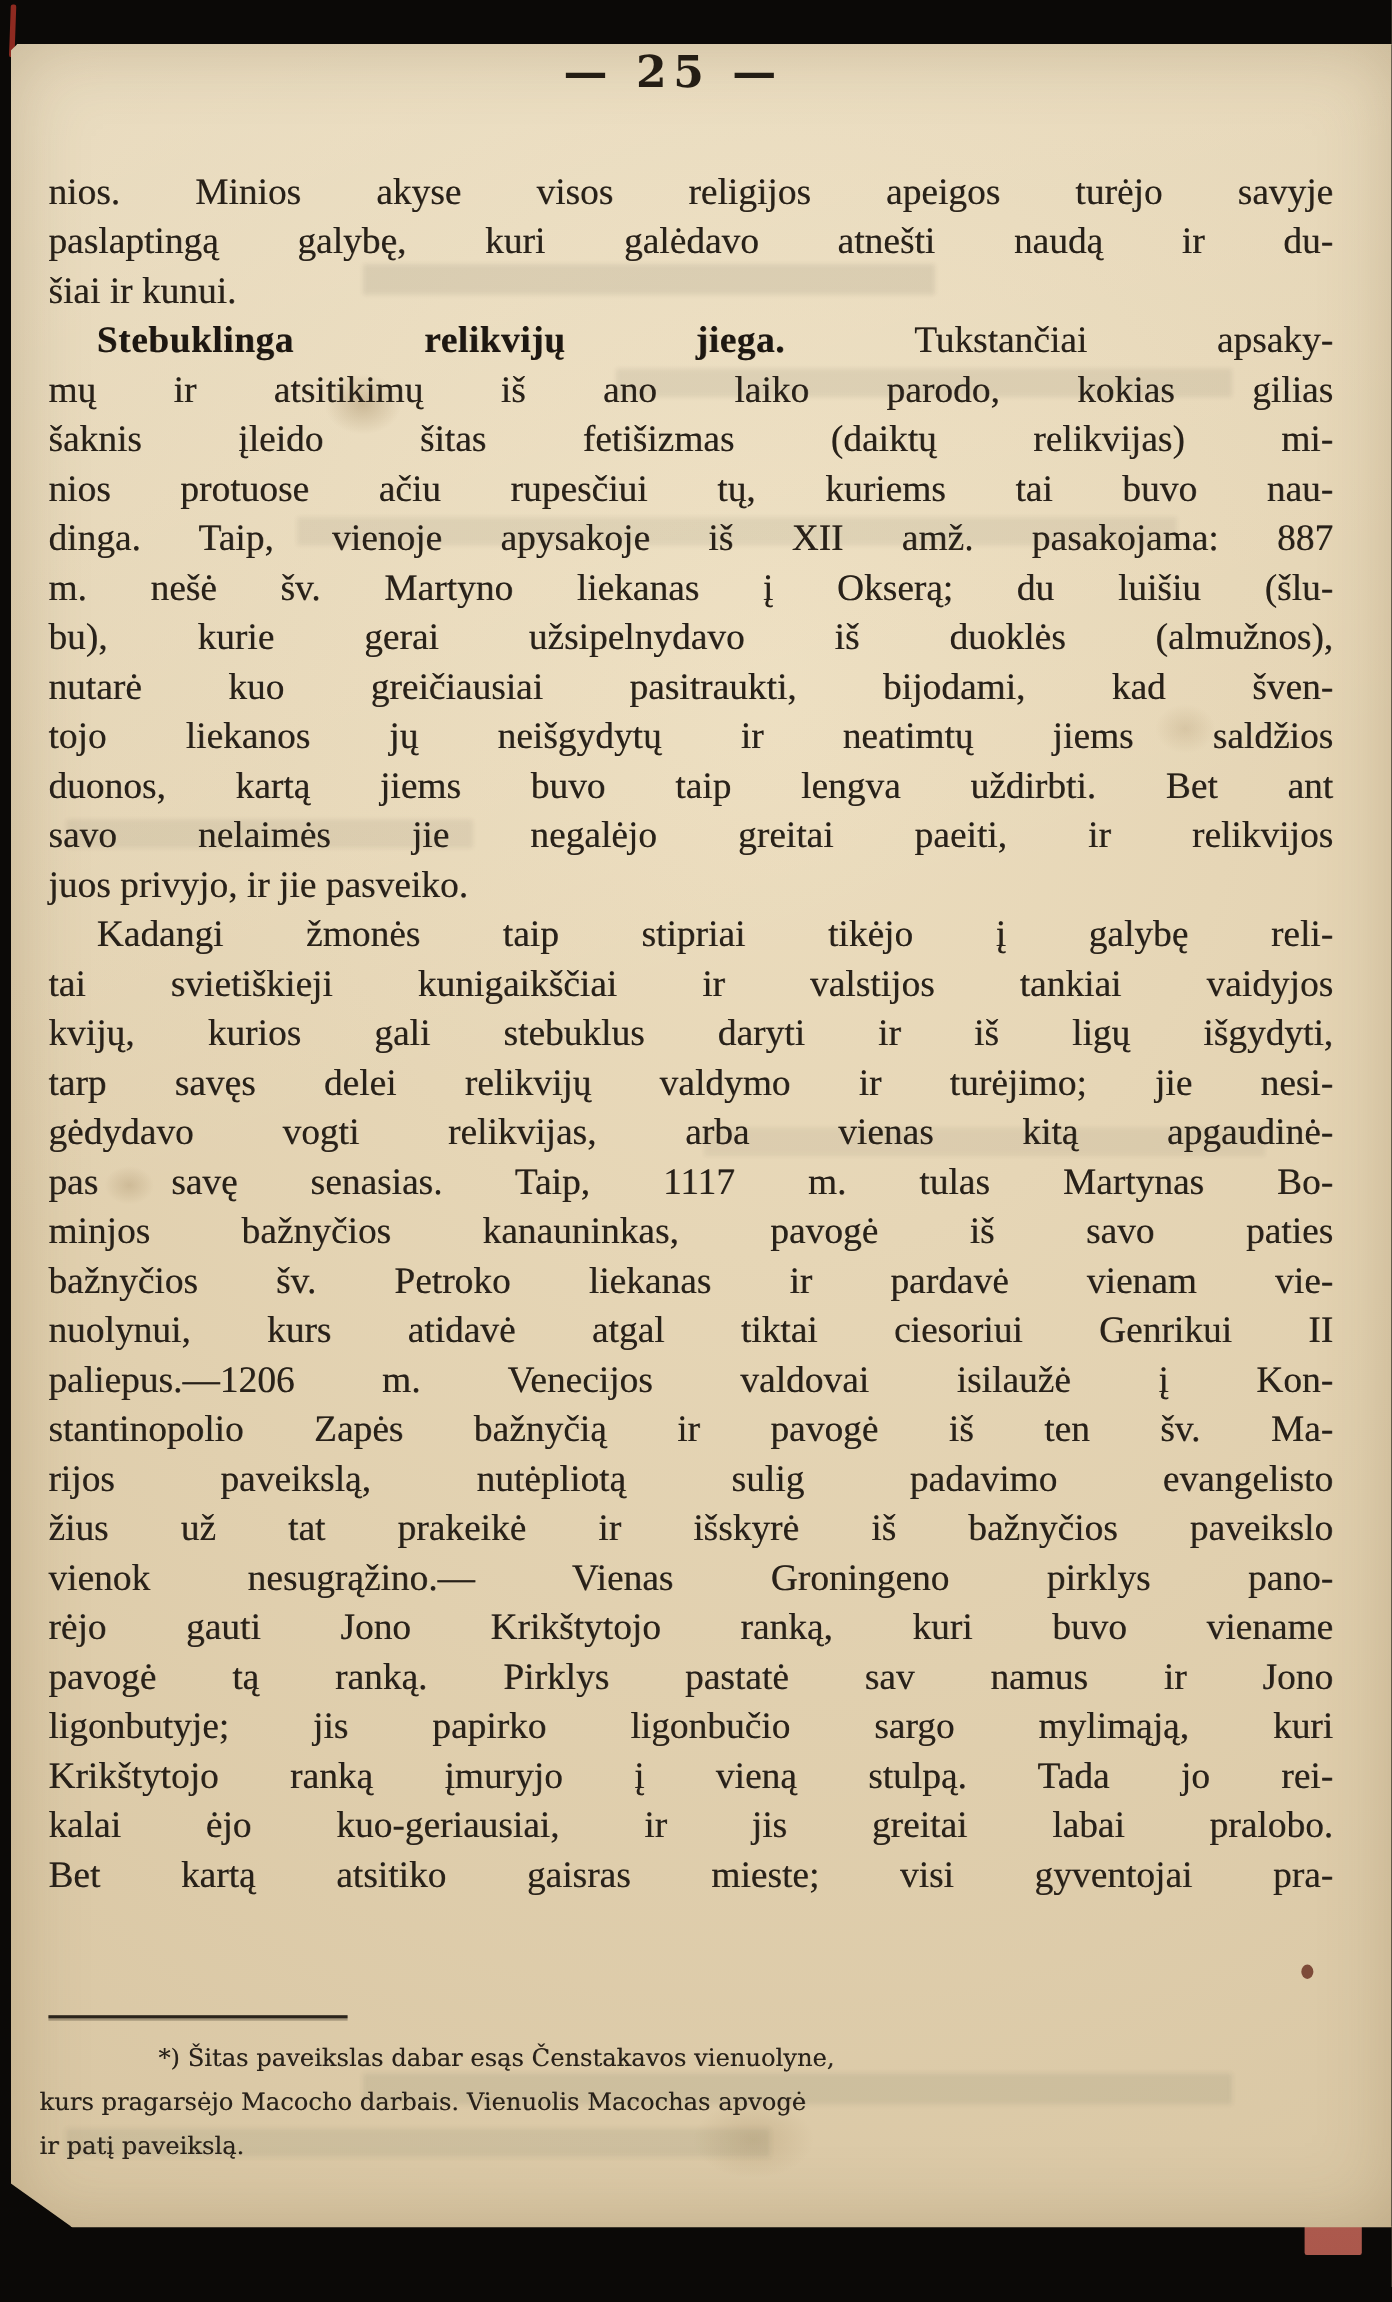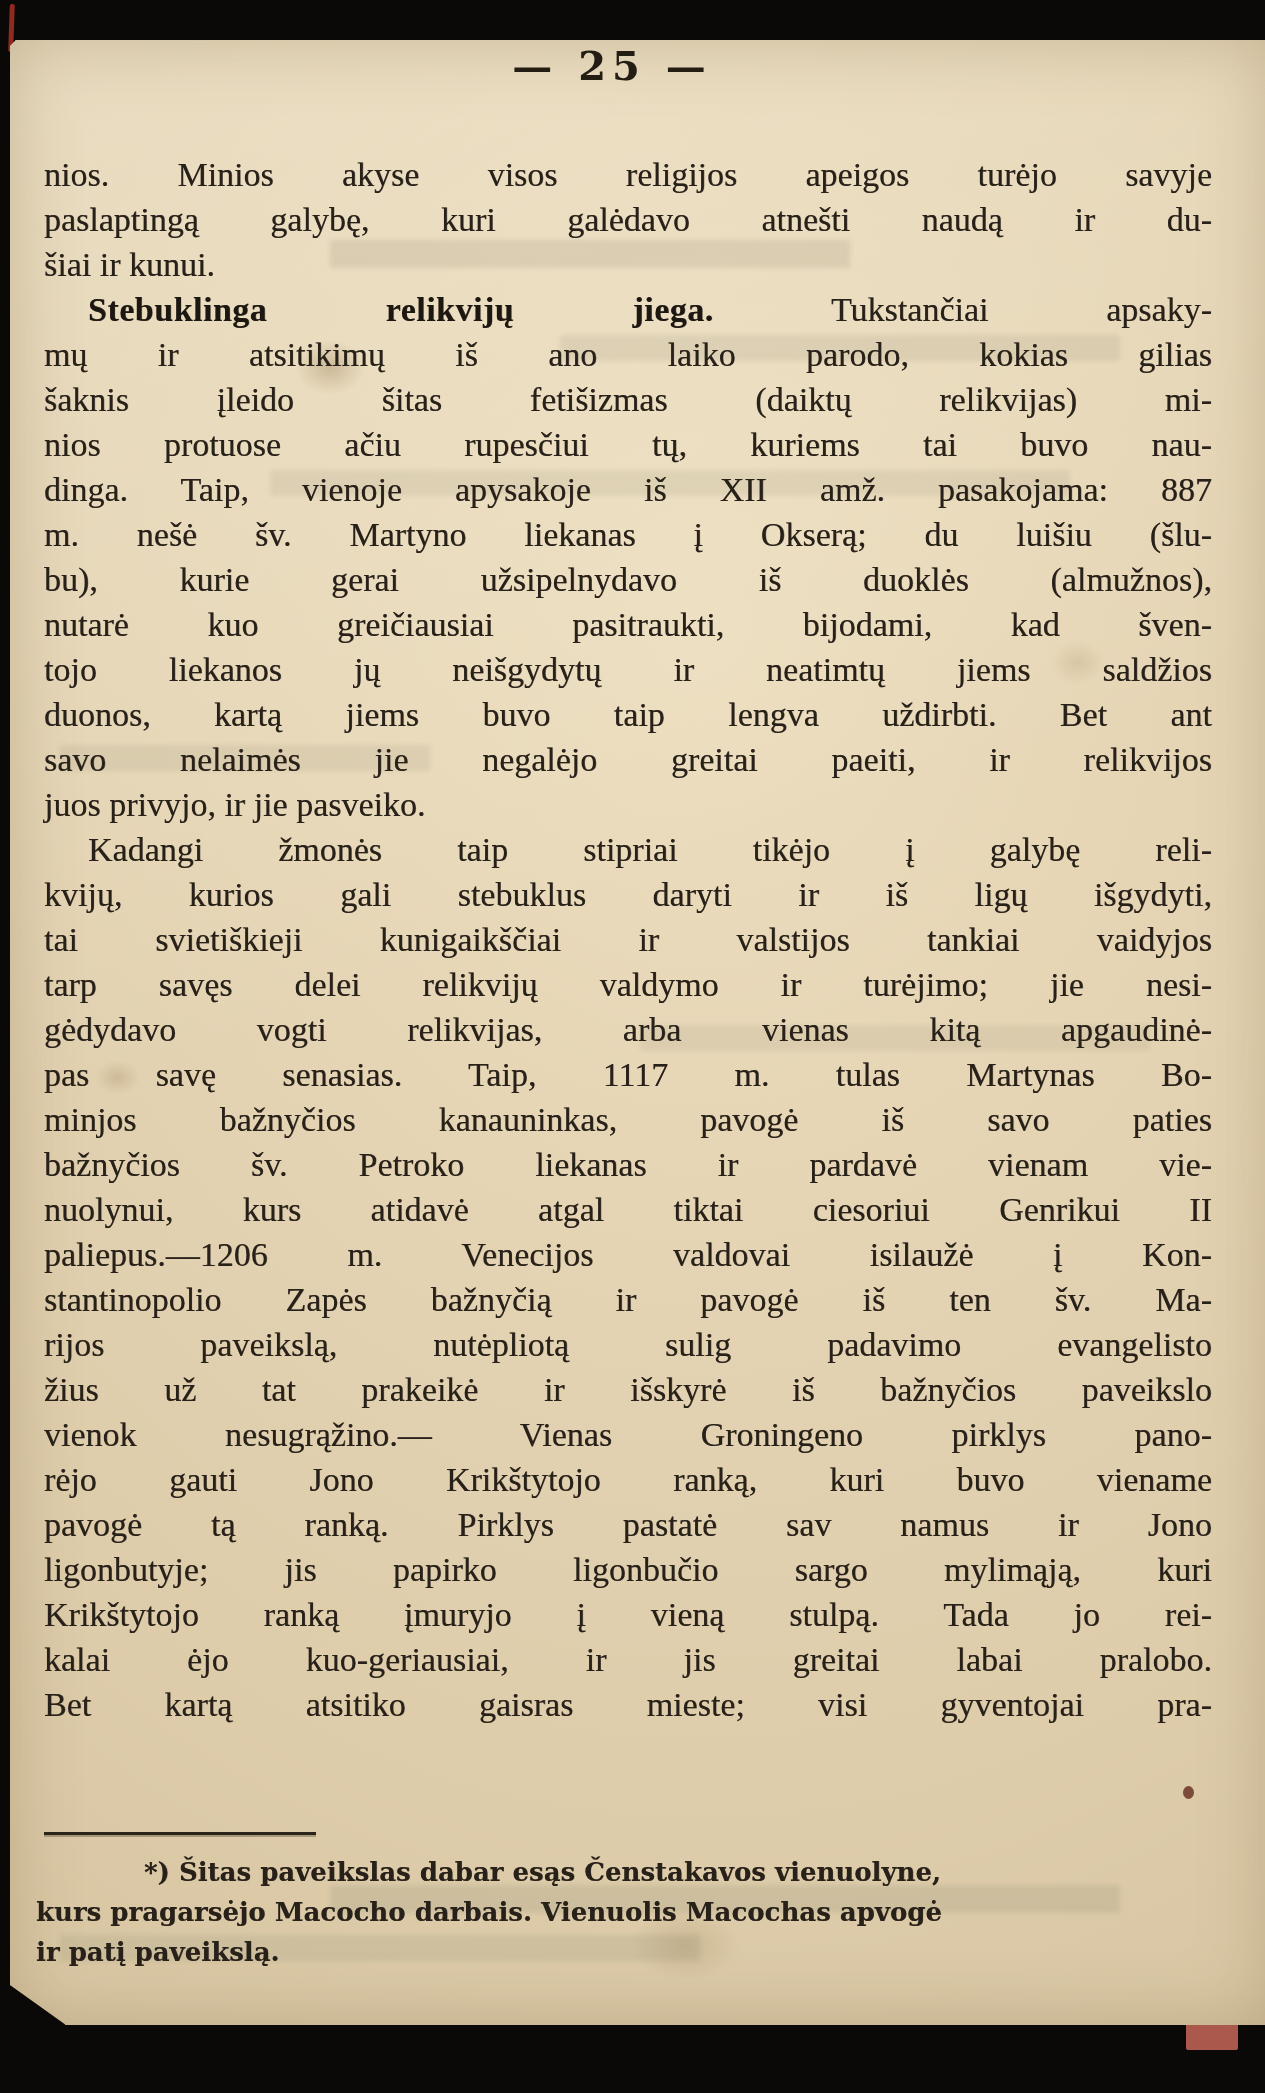--- a/index.html
+++ b/index.html
@@ -47,22 +47,22 @@
   .body-text{position:absolute;left:34px;right:58px;top:112px;
              font-size:34px;line-height:45px;
              text-shadow:0.4px 0 0 rgba(40,33,25,.55);}
   .line{height:45px;overflow:visible;text-align:justify;text-align-last:justify;white-space:normal;font-family:Liberation Serif, serif;}
   .line.no-just{text-align:right;text-align-last:left;}
   .line.indent{padding-left:44px;}
   .line b{font-weight:700;color:#1d1711;letter-spacing:.5px;}
   .footnote-divider{position:absolute;left:34px;top:1792px;width:272px;height:0;
                     border-top:3px solid #2b241b;box-shadow:0 2px 0 rgba(70,58,44,.35);}
   .footnote{position:absolute;left:26px;right:62px;top:1812px;
-            font-size:26px;line-height:40px;
-            text-shadow:0.3px 0 0 rgba(40,33,25,.5);font-weight:bold;}
+            font-size:22px;line-height:40px;
+            text-shadow:0.3px 0 0 rgba(40,33,25,.5);}
   .fline{height:40px;text-align:justify;text-align-last:left;}
   .fline.indent{padding-left:108px;}
   .margin-dot{position:absolute;left:1183px;top:1786px;width:11px;height:13px;border-radius:50%;
               background:#6d3526;opacity:.85;filter:blur(.5px);}
 </style>
 </head>
 <body>
 
 <div class="scene">
   <div class="cover-edge"></div>
@@ -83,22 +83,22 @@
         <div class="line">nios protuose ačiu rupesčiui tų, kuriems tai buvo nau-</div>
         <div class="line">dinga. Taip, vienoje apysakoje iš XII amž. pasakojama: 887</div>
         <div class="line">m. nešė šv. Martyno liekanas į Okserą; du luišiu (šlu-</div>
         <div class="line">bu), kurie gerai užsipelnydavo iš duoklės (almužnos),</div>
         <div class="line">nutarė kuo greičiausiai pasitraukti, bijodami, kad šven-</div>
         <div class="line">tojo liekanos jų neišgydytų ir neatimtų jiems saldžios</div>
         <div class="line">duonos, kartą jiems buvo taip lengva uždirbti. Bet ant</div>
         <div class="line">savo nelaimės jie negalėjo greitai paeiti, ir relikvijos</div>
         <div class="line no-just">juos privyjo, ir jie pasveiko.</div>
         <div class="line indent">Kadangi žmonės taip stipriai tikėjo į galybę reli-</div>
+        <div class="line">tai svietiškieji kunigaikščiai ir valstijos tankiai vaidyjos</div>
         <div class="line">kvijų, kurios gali stebuklus daryti ir iš ligų išgydyti,</div>
-        <div class="line">tai svietiškieji kunigaikščiai ir valstijos tankiai vaidyjos</div>
         <div class="line">tarp savęs delei relikvijų valdymo ir turėjimo; jie nesi-</div>
         <div class="line">gėdydavo vogti relikvijas, arba vienas kitą apgaudinė-</div>
         <div class="line">pas savę senasias. Taip, 1117 m. tulas Martynas Bo-</div>
         <div class="line">minjos bažnyčios kanauninkas, pavogė iš savo paties</div>
         <div class="line">bažnyčios šv. Petroko liekanas ir pardavė vienam vie-</div>
         <div class="line">nuolynui, kurs atidavė atgal tiktai ciesoriui Genrikui II</div>
         <div class="line">paliepus.—1206 m. Venecijos valdovai isilaužė į Kon-</div>
         <div class="line">stantinopolio Zapės bažnyčią ir pavogė iš ten šv. Ma-</div>
         <div class="line">rijos paveikslą, nutėpliotą sulig padavimo evangelisto</div>
         <div class="line">žius už tat prakeikė ir išskyrė iš bažnyčios paveikslo</div>

